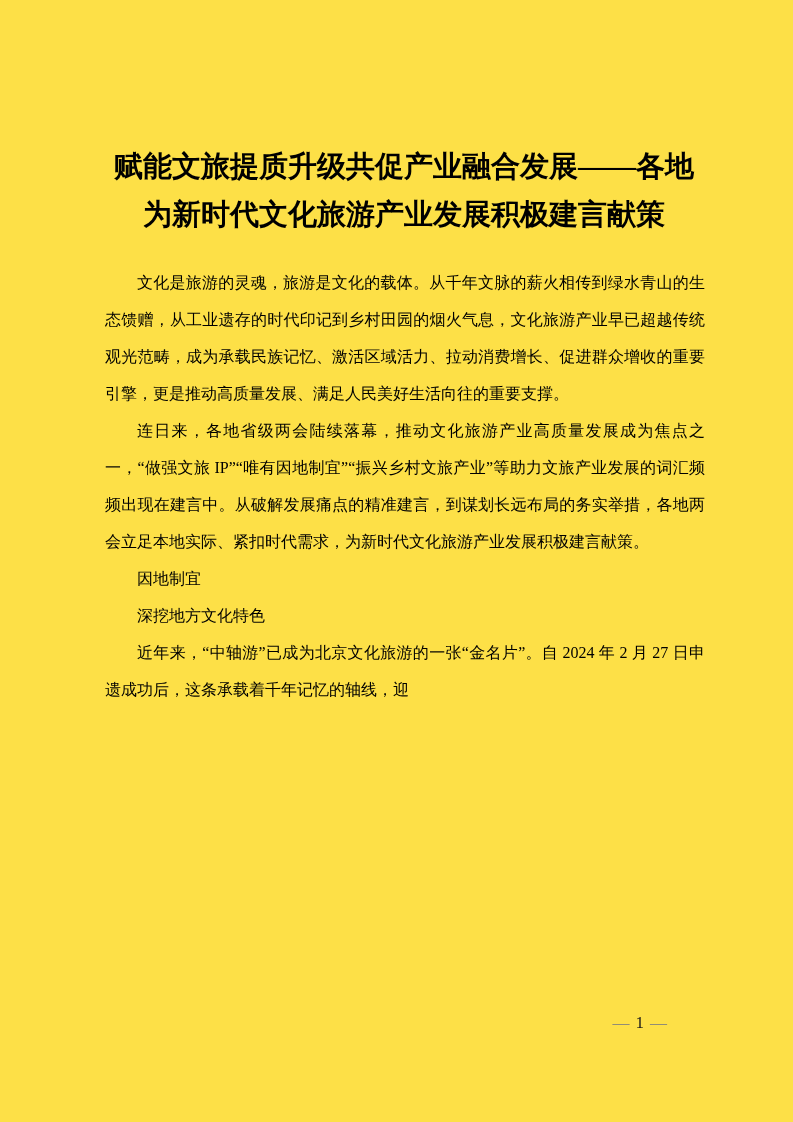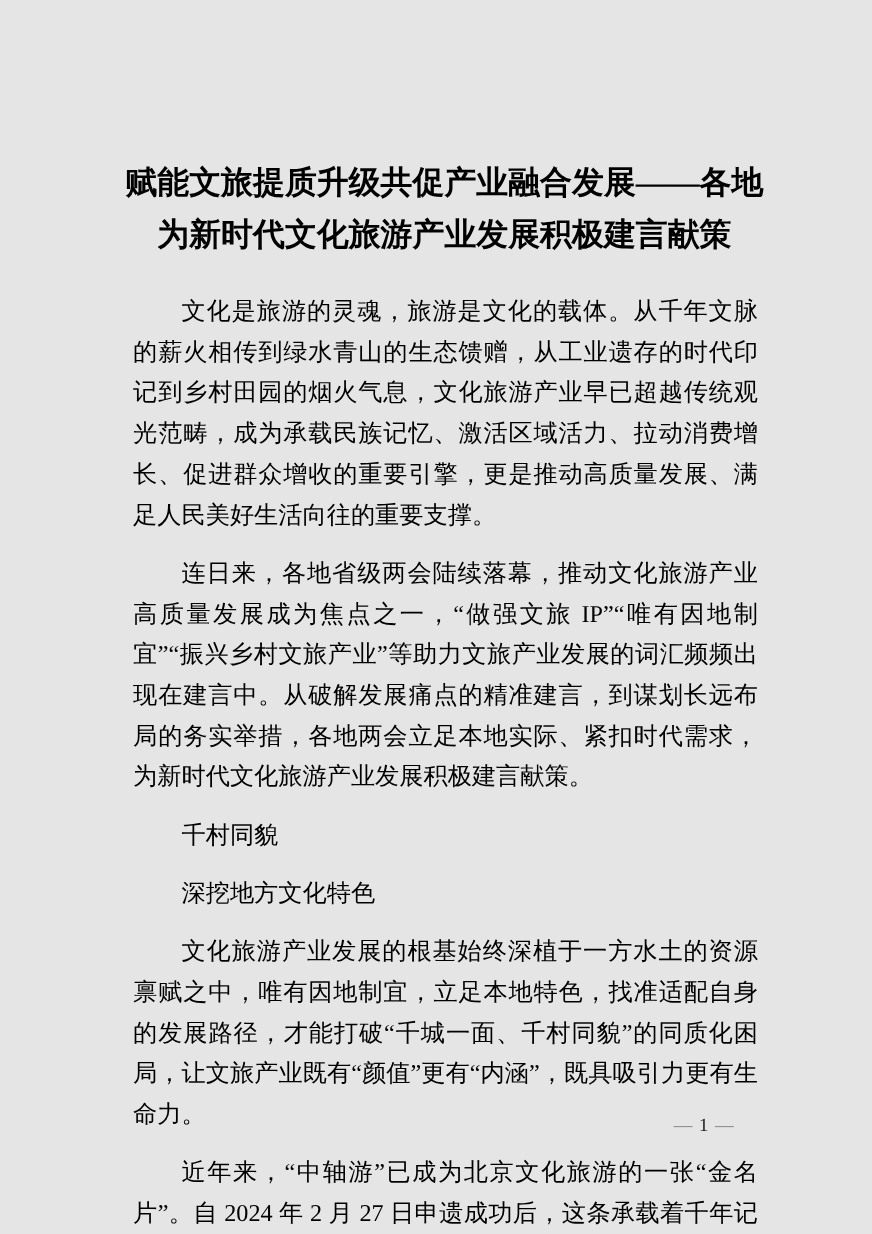--- a/index.html
+++ b/index.html
@@ -9,40 +9,40 @@
     height: 1122px;
     background: #ffffff;
     position: relative;
     overflow: hidden;
     font-family: "Liberation Serif", "DejaVu Serif", serif;
     color: #000000;
   }
   .page {
     position: absolute;
     inset: 0;
-    background: #e5e5e5;
+    background: #fde047;
   }
   .doc-title {
     margin: 142px 88px 0 103px;
     font-size: 29px;
     line-height: 48px;
     font-weight: bold;
     text-align: center;
     color: #000000;
   }
   .doc-title .title-line {
     display: block;
   }
   .body-text {
     margin: 26px 88px 0 105px;
     width: 600px;
   }
   .para {
-    margin: 16px;
-    font-size: 22px;
+    margin: 0;
+    font-size: 16px;
     line-height: 37px;
     text-align: justify;
     text-indent: 2em;
     color: #000000;
     word-break: break-all;
   }
   .page-footer {
     position: absolute;
     top: 1012px;
     right: 120px;
@@ -62,23 +62,22 @@
 <div class="page">
 
   <h1 class="doc-title">
     <span class="title-line">赋能文旅提质升级共促产业融合发展——各地</span>
     <span class="title-line">为新时代文化旅游产业发展积极建言献策</span>
   </h1>
 
   <div class="body-text">
     <p class="para">文化是旅游的灵魂，旅游是文化的载体。从千年文脉的薪火相传到绿水青山的生态馈赠，从工业遗存的时代印记到乡村田园的烟火气息，文化旅游产业早已超越传统观光范畴，成为承载民族记忆、激活区域活力、拉动消费增长、促进群众增收的重要引擎，更是推动高质量发展、满足人民美好生活向往的重要支撑。</p>
     <p class="para">连日来，各地省级两会陆续落幕，推动文化旅游产业高质量发展成为焦点之一，“做强文旅 IP”“唯有因地制宜”“振兴乡村文旅产业”等助力文旅产业发展的词汇频频出现在建言中。从破解发展痛点的精准建言，到谋划长远布局的务实举措，各地两会立足本地实际、紧扣时代需求，为新时代文化旅游产业发展积极建言献策。</p>
-    <p class="para">千村同貌</p>
+    <p class="para">因地制宜</p>
     <p class="para">深挖地方文化特色</p>
-    <p class="para">文化旅游产业发展的根基始终深植于一方水土的资源禀赋之中，唯有因地制宜，立足本地特色，找准适配自身的发展路径，才能打破“千城一面、千村同貌”的同质化困局，让文旅产业既有“颜值”更有“内涵”，既具吸引力更有生命力。</p>
     <p class="para">近年来，“中轴游”已成为北京文化旅游的一张“金名片”。自 2024 年 2 月 27 日申遗成功后，这条承载着千年记忆的轴线，迎</p>
   </div>
 
   <div class="page-footer">
     <span class="dash">—</span><span>1</span><span class="dash">—</span>
   </div>
 
 </div>
 
 </body></html>

